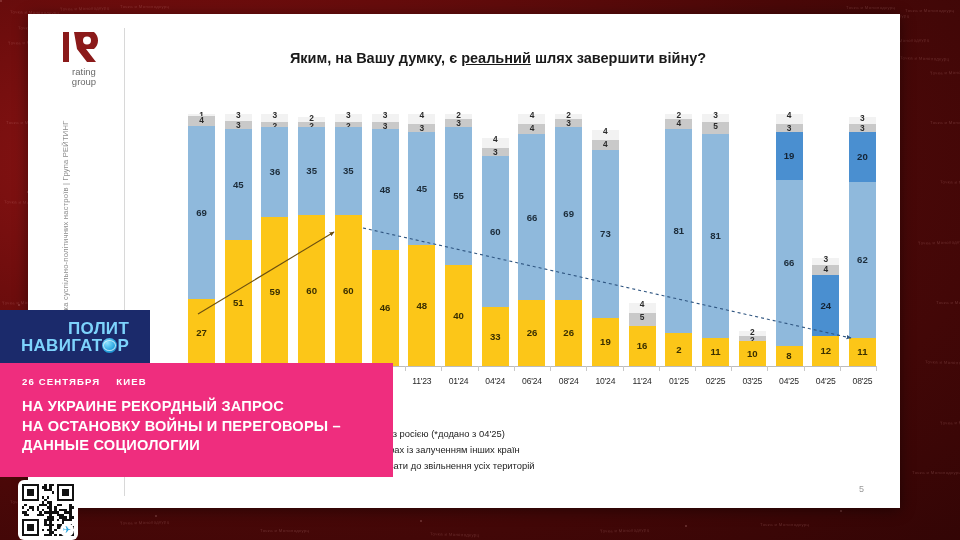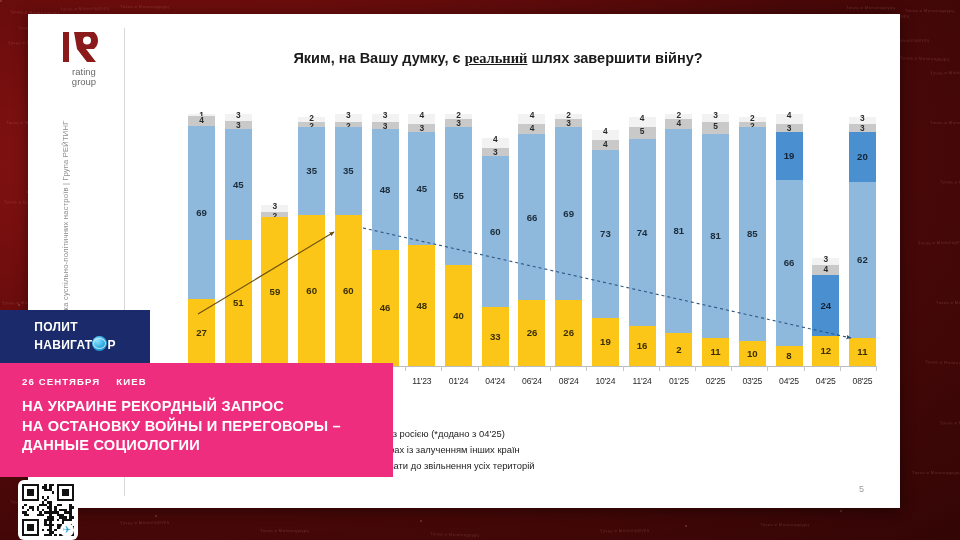--- a/index.html
+++ b/index.html
@@ -79,21 +79,21 @@
   
   .chart-title {
     position: absolute;
     left: 120px; top: 36px;
     width: 700px;
     text-align: center;
     font-size: 14.5px;
     font-weight: bold;
     color: #1a1a1a;
   }
-  .chart-title u { text-decoration: underline; font-family: Liberation Serif, serif; }
+  .chart-title u { text-decoration: underline; }
 
   
   #plot {
     position: absolute;
     left: 160px; top: 100px;
     width: 688px; height: 252px;
   }
   .bars {
     position: absolute; inset: 0;
     display: flex;
@@ -192,24 +192,24 @@
 
   
   #logo-band {
     position: absolute;
     left: 0; top: 310px;
     width: 150px; height: 53px;
     background: #1b2a6b;
     display: flex; align-items: center; justify-content: center;
   }
   .pn-text {
-    color: #ffffff; font-weight: bold;
-    font-size: 12px; line-height: 17px;
+    color: #7dd3fc; font-weight: bold;
+    font-size: 17px; line-height: 17px;
     letter-spacing: .3px;
-    text-align: left;
+    text-align: right;
     position: relative;
   }
   .pn-globe {
     display:inline-block; width: 15px; height: 15px;
     border-radius: 50%;
     background: radial-gradient(circle at 35% 32%, #8fe3ff 0%, #29a6e0 55%, #1372b5 100%);
     vertical-align: -2px; margin: 0 0px;
     position: relative;
   }
   .pn-globe::after{
@@ -367,20 +367,23 @@
                 <span class="lbl">51</span>
               </div>
             </div>
             <div class="bar-col">
               <div class="seg hard tiny" style="height: 7.56px;">
                 <span class="lbl" style="top: -3px; position: absolute;">3</span>
               </div>
               <div class="seg refuse tiny" style="height: 5.04px;">
                 <span class="lbl" style="top: 0px; position: absolute;">2</span>
               </div>
+              <div class="seg comp2" style="height: 90.72px;">
+                <span class="lbl">36</span>
+              </div>
               <div class="seg comp1" style="height: 148.68px;">
                 <span class="lbl">59</span>
               </div>
             </div>
             <div class="bar-col">
               <div class="seg hard tiny" style="height: 5.04px;">
                 <span class="lbl" style="top: -3px; position: absolute;">2</span>
               </div>
               <div class="seg refuse tiny" style="height: 5.04px;">
                 <span class="lbl" style="top: 0px; position: absolute;">2</span>
@@ -504,23 +507,20 @@
                 <span class="lbl">19</span>
               </div>
             </div>
             <div class="bar-col">
               <div class="seg hard tiny" style="height: 10.08px;">
                 <span class="lbl" style="top: -3px; position: absolute;">4</span>
               </div>
               <div class="seg refuse tiny" style="height: 12.6px;">
                 <span class="lbl" style="top: 0px; position: absolute;">5</span>
               </div>
-              <div class="seg comp2" style="height: 186.48px;">
-                <span class="lbl">74</span>
-              </div>
               <div class="seg comp1" style="height: 40.32px; text-align: center;">
                 <span class="lbl">16</span>
               </div>
             </div>
             <div class="bar-col">
               <div class="seg hard tiny" style="height: 5.04px;">
                 <span class="lbl" style="top: -3px; position: absolute;">2</span>
               </div>
               <div class="seg refuse tiny" style="height: 10.08px;">
                 <span class="lbl" style="top: 0px; position: absolute;">4</span>
@@ -545,23 +545,20 @@
               <div class="seg comp1" style="height: 27.72px;">
                 <span class="lbl">11</span>
               </div>
             </div>
             <div class="bar-col">
               <div class="seg hard tiny" style="height: 5.04px;">
                 <span class="lbl" style="top: -3px; position: absolute;">2</span>
               </div>
               <div class="seg refuse tiny" style="height: 5.04px;">
                 <span class="lbl" style="top: 0px; position: absolute;">2</span>
-              </div>
-              <div class="seg comp2" style="height: 214.2px;">
-                <span class="lbl">85</span>
               </div>
               <div class="seg comp1" style="height: 25.2px;">
                 <span class="lbl">10</span>
               </div>
             </div>
             <div class="bar-col">
               <div class="seg hard tiny" style="height: 10.08px;">
                 <span class="lbl" style="top: -3px; position: absolute;">4</span>
               </div>
               <div class="seg refuse tiny" style="height: 7.56px;">

